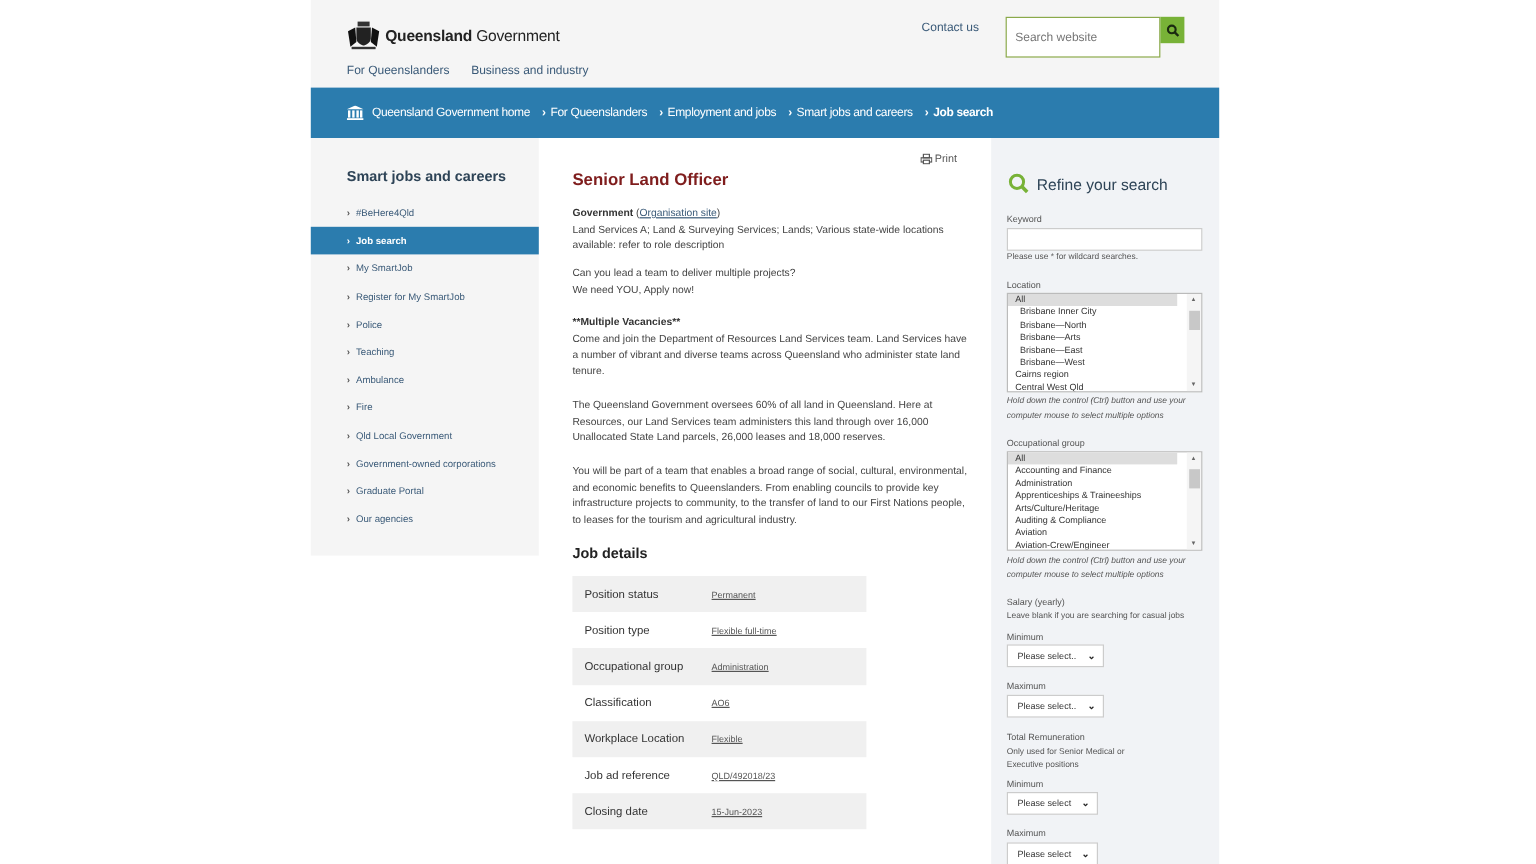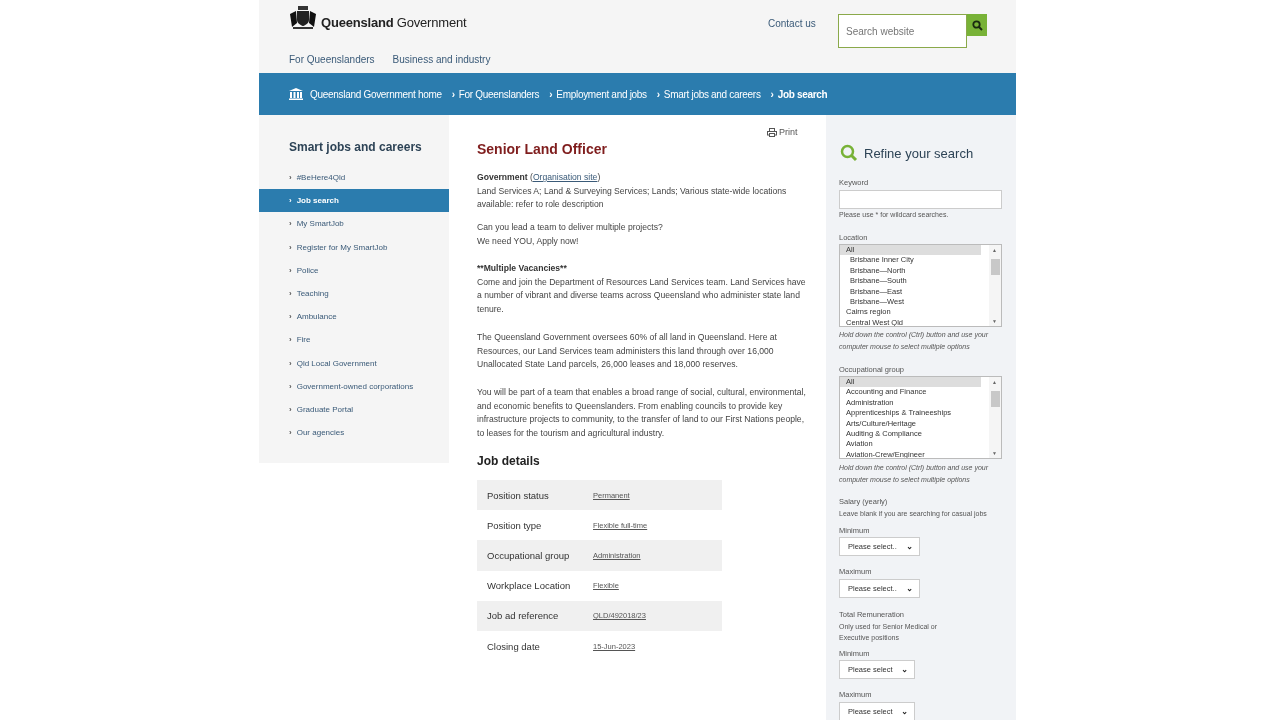--- a/index.html
+++ b/index.html
@@ -1,19 +1,19 @@
 <!DOCTYPE html>
 <html><head>
 <meta charset="utf-8">
 <style>
   * { box-sizing: border-box; margin: 0; padding: 0; }
   body { width: 1280px; height: 720px; background: #ffffff; font-family: "Liberation Sans", sans-serif; color: #333; overflow: hidden; position: relative; }
   .page { position: absolute; left: 259px; top: 0; width: 757px; height: 720px; background: #fff; }
   .header { position: absolute; left: 0; top: 0; width: 757px; height: 73px; background: #f5f5f5; }
-  .logo { position: absolute; left: 30px; top: 4px; display: flex; align-items: flex-end; }
+  .logo { position: absolute; left: 30px; top: 16px; display: flex; align-items: center; }
   .crest { width: 28px; height: 26px; position: relative; margin-right: 4px; }
   .logo-text { font-size: 13px; color: #222; letter-spacing: -0.2px; }
   .logo-text b { font-weight: bold; }
   .top-nav { position: absolute; left: 30px; top: 54px; display: flex; gap: 18px; font-size: 10px; color: #3a5a78; }
   .top-nav span { cursor: pointer; }
   .contact { position: absolute; left: 509px; top: 18px; font-size: 10px; color: #3a5a78; cursor: pointer; }
   .search-box { position: absolute; left: 579px; top: 14px; width: 129px; height: 34px; border: 1px solid #8aa94a; background: #fff; font-size: 10px; color: #999; padding: 4px 7px; font-family: "Liberation Sans", sans-serif; }
   .search-btn { position: absolute; left: 708px; top: 14px; width: 20px; height: 22px; background: #78b237; display: flex; align-items: center; justify-content: center; cursor: pointer; }
   .breadcrumb-bar { position: absolute; left: 0; top: 73px; width: 757px; height: 42px; background: #2b7cae; display: flex; align-items: center; padding-left: 30px; font-size: 10px; color: #fff; }
   .crumb { display: flex; align-items: center; margin-right: 10px; cursor: pointer; letter-spacing: -0.3px; }
@@ -211,20 +211,24 @@
         </div>
       <div class="drow">
           <span class="dl">Position type</span>
           <span class="dv">Flexible full-time</span>
         </div>
       <div class="drow">
           <span class="dl">Occupational group</span>
           <span class="dv">Administration</span>
         </div>
       <div class="drow">
+          <span class="dl">Classification</span>
+          <span class="dv">AO6</span>
+        </div>
+      <div class="drow">
           <span class="dl">Workplace Location</span>
           <span class="dv">Flexible</span>
         </div>
       <div class="drow">
           <span class="dl">Job ad reference</span>
           <span class="dv">QLD/492018/23</span>
         </div>
       <div class="drow">
           <span class="dl">Closing date</span>
           <span class="dv">15-Jun-2023</span>
@@ -243,21 +247,21 @@
 
     <span class="label" style="top:63px">Keyword</span>
     <input class="kw-input" value="" style="">
     <span class="hint" style="top:96px">Please use * for wildcard searches.</span>
 
     <span class="label" style="top:118px">Location</span>
     <div class="listbox" style="top:129px; height:83px;">
       <div class="opt sel">All</div>
       <div class="opt indent">Brisbane Inner City</div>
       <div class="opt indent">Brisbane—North</div>
-      <div class="opt indent">Brisbane—South</div>
+      <div class="opt indent">Brisbane—Arts</div>
       <div class="opt indent">Brisbane—East</div>
       <div class="opt indent">Brisbane—West</div>
       <div class="opt">Cairns region</div>
       <div class="opt">Central West Qld</div>
       <div class="scroll">
           <span class="up">▲</span>
           <div class="thumb"></div>
           <span class="dn">▼</span>
         </div>
     </div>

